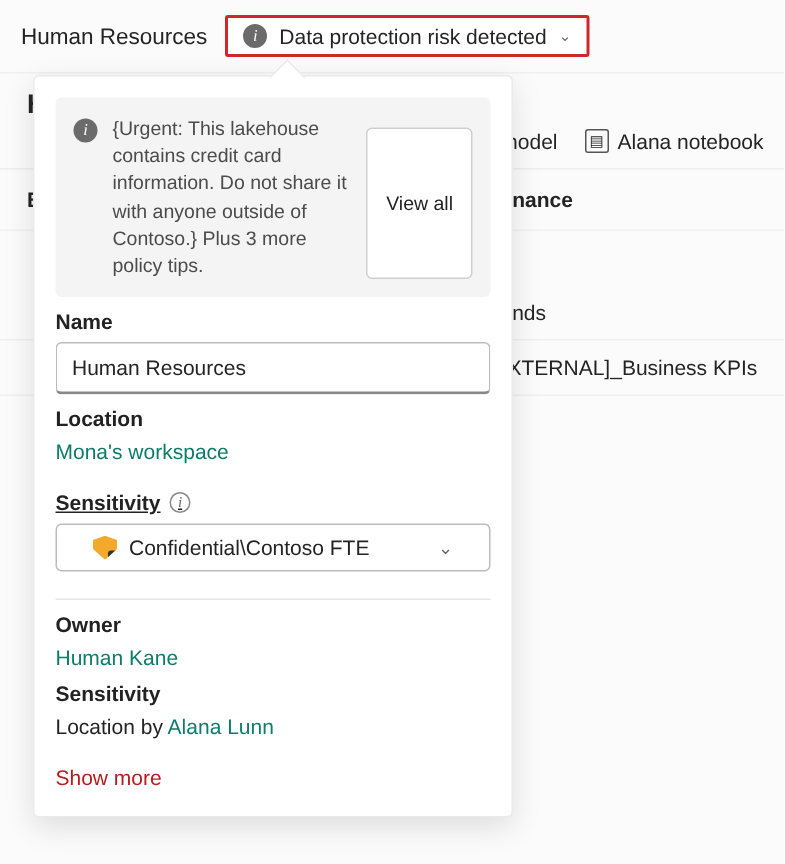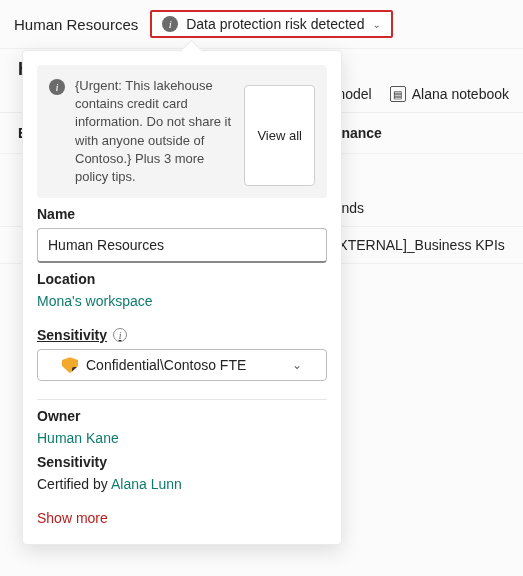--- a/index.html
+++ b/index.html
@@ -318,17 +318,17 @@
     <span class="chev">⌄</span>
   </div>
 
   <hr class="divider">
 
   <label class="field-label">Owner</label>
   <div class="link-val">Human Kane</div>
 
   <label class="field-label">Sensitivity</label>
   <div class="cert-line">
-    <span class="by">Certified by </span><span class="link-val">Alana Lunn</span>
+    <span class="by">Location by </span><span class="link-val">Alana Lunn</span>
   </div>
 
   <div class="show-more">Show more</div>
 </div>
 
 </body></html>

